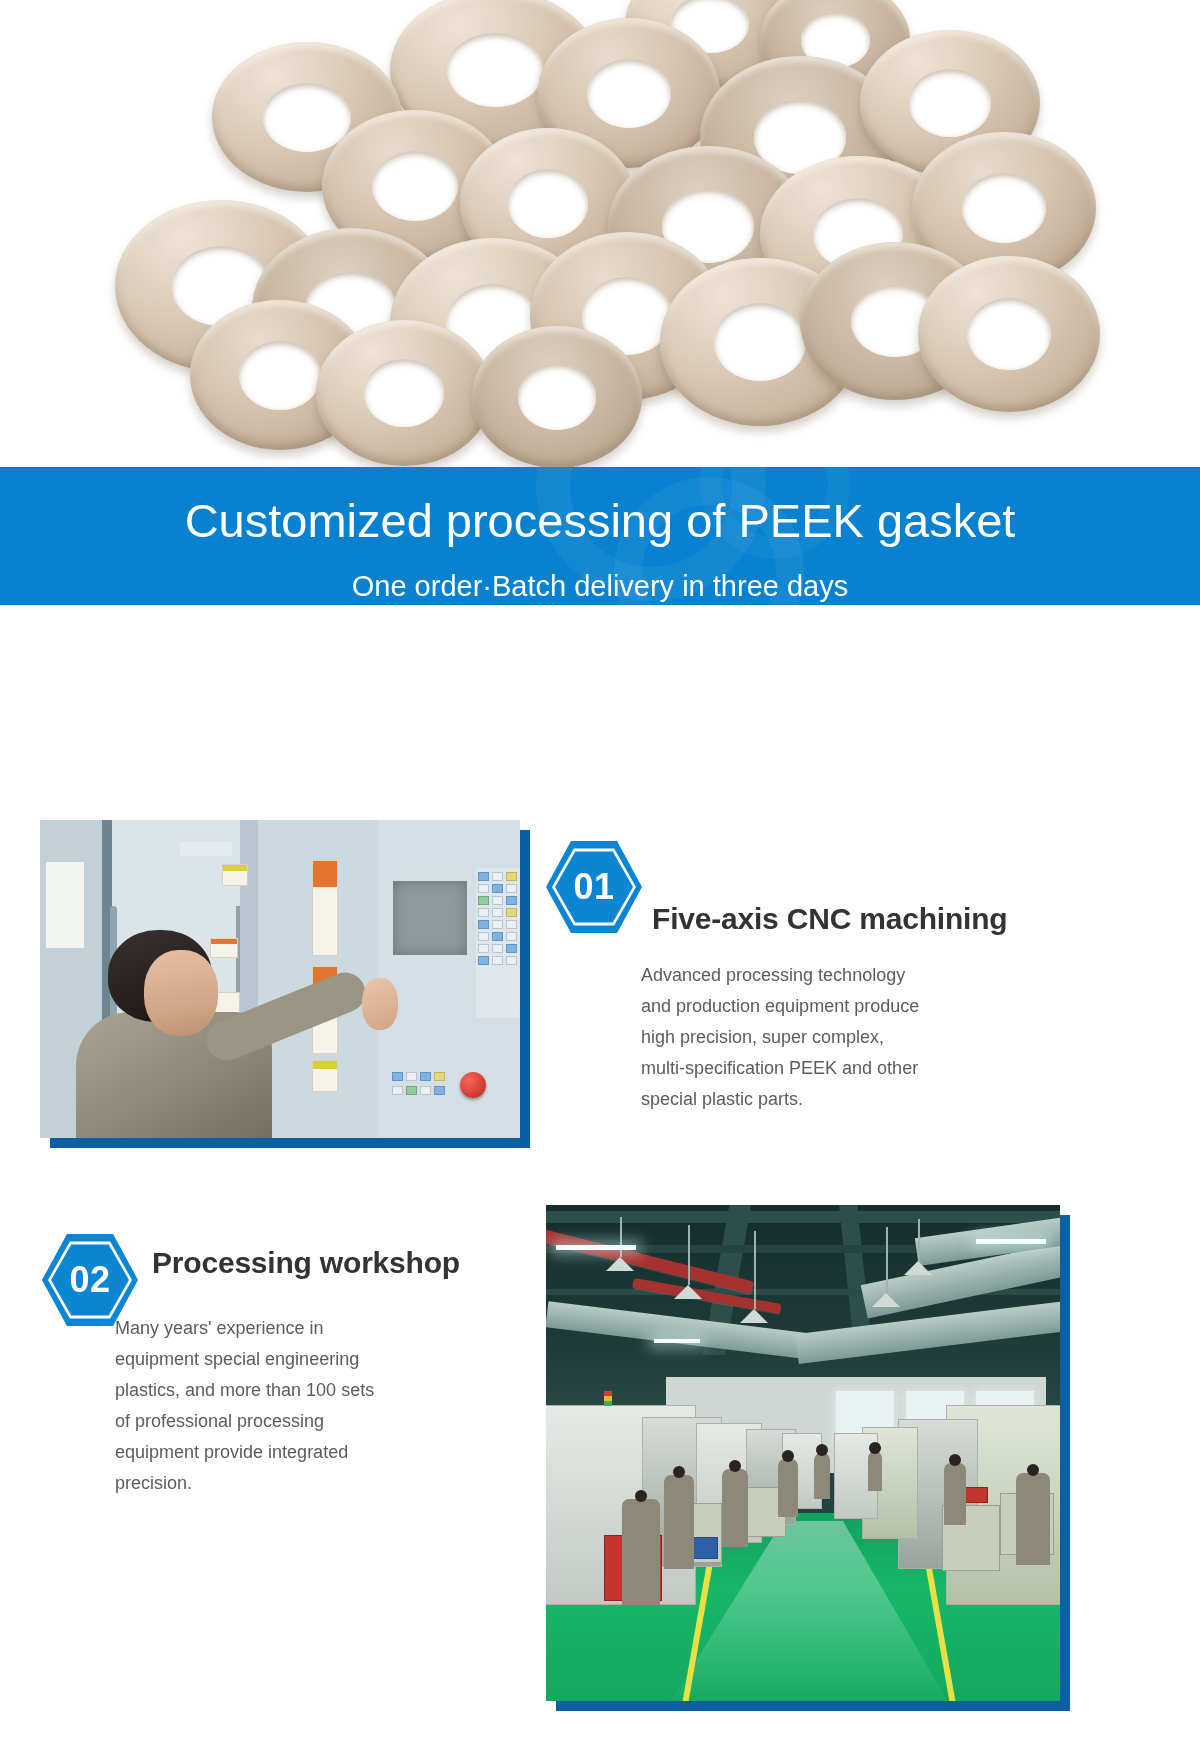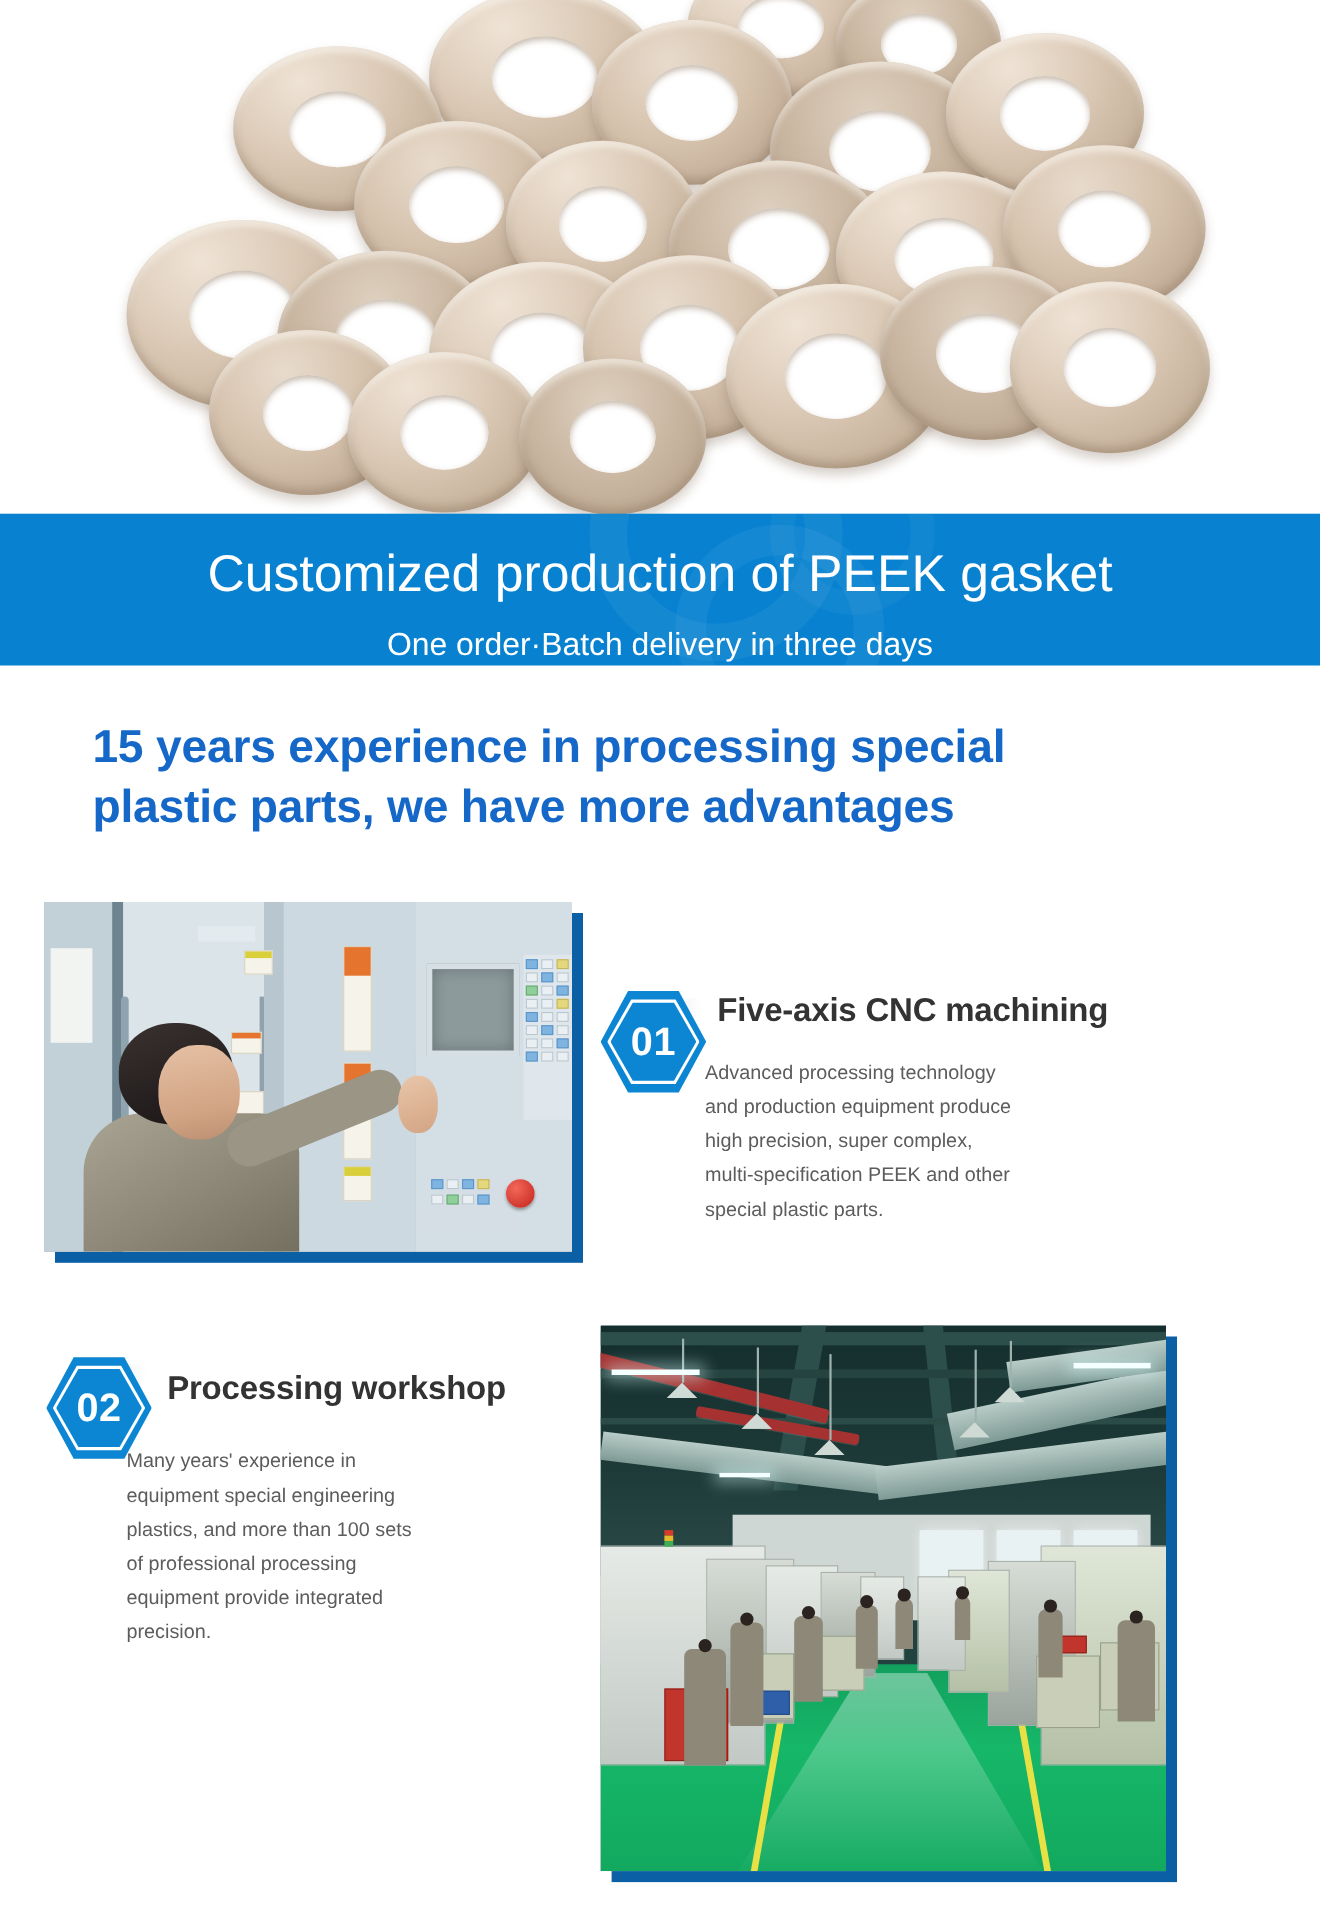--- a/index.html
+++ b/index.html
@@ -226,28 +226,24 @@
       <div class="ring flat" style="left:130px; top:330px; width:180px; height:150px;"></div>
       <div class="ring" style="left:256px; top:350px; width:176px; height:146px;"></div>
       <div class="ring dark" style="left:412px; top:356px; width:170px; height:142px;"></div>
     </div>
   </div>
 
   <div class="banner">
     <div class="banner-wm w1"></div>
     <div class="banner-wm w2"></div>
     <div class="banner-wm w3"></div>
-    <div class="banner-title">Customized production of PEEK gasket</div>
+    <div class="banner-title">Customized processing of PEEK gasket</div>
     <div class="banner-sub">One order·Batch delivery in three days</div>
   </div>
 
-  <div class="section-heading">
-    <div>15 years experience in processing special</div>
-    <div>plastic parts, we have more advantages</div>
-  </div>
 
   <div class="photo-frame" style="left:40px; top:820px; width:480px; height:318px;">
     <div class="shade"></div>
     <div class="pic">
       <div class="cnc">
 
         <div class="panel" style="left:0;    top:0;   width:62px;  height:318px; background:#c2d0d8;"></div>
         <div class="darkgap" style="left:62px; top:0; width:10px; height:318px;"></div>
         <div class="panel" style="left:72px;  top:0;   width:128px; height:318px; background:#dbe4e9;"></div>
         <div class="panel" style="left:200px; top:0;   width:18px;  height:318px; background:#b7c6cf;"></div>
@@ -319,21 +315,21 @@
         <div class="worker-body" style="left:36px;  top:192px; width:196px; height:126px;"></div>
         <div class="worker-arm" style="left:168px; top:208px; width:168px; height:40px;
              transform: rotate(-22deg);"></div>
         <div class="worker-hand" style="left:322px; top:158px; width:36px; height:52px;"></div>
         <div class="worker-head" style="left:68px;  top:110px; width:104px; height:92px;"></div>
         <div class="worker-face" style="left:104px; top:130px; width:74px; height:86px;"></div>
       </div>
     </div>
   </div>
 
-  <div class="hex-wrap" style="left:546px; top:899px;">
+  <div class="hex-wrap" style="left:546px; top:839px;">
     <div class="hex-shadow"></div>
     <div class="hex"></div>
     <div class="hex-ring"></div>
     <div class="hex-core"></div>
     <div class="hex-num">01</div>
   </div>
 
   <div class="feat-title" style="left:652px; top:902px;text-align:center;">Five-axis CNC machining</div>
 
   <div class="feat-body" style="left:641px; top:960px; width:430px;">

